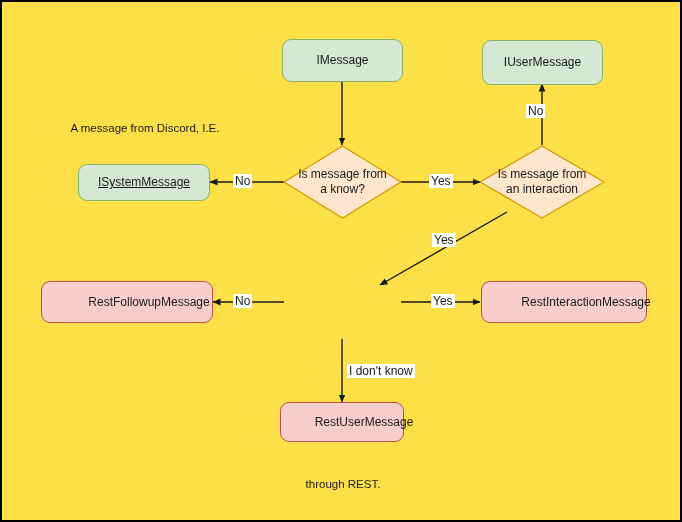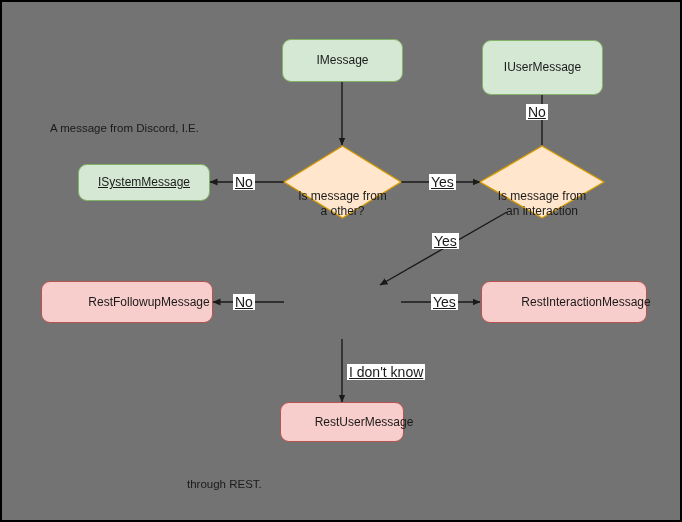--- a/index.html
+++ b/index.html
@@ -4,21 +4,21 @@
 <style>
   html, body {
     margin: 0;
     padding: 0;
     background: #ffffff;
   }
   #canvas {
     position: relative;
     width: 682px;
     height: 522px;
-    background: #737373;
+    background: #fde047;
     border: 2px solid #000000;
     box-sizing: border-box;
     font-family: "Liberation Sans", sans-serif;
     overflow: hidden;
   }
   svg.edges {
     position: absolute;
     left: 0;
     top: 0;
     width: 682px;
@@ -58,41 +58,41 @@
     left: 0;
     top: 0;
   }
   .diamond-label {
     position: absolute;
     left: 0;
     top: 0;
     width: 100%;
     height: 100%;
     display: flex;
-    align-items: flex-end;
+    align-items: center;
     justify-content: center;
     text-align: center;
     font-size: 12px;
     color: #1a1a1a;
     line-height: 1.25;
   }
   .note {
     position: absolute;
     font-size: 11.5px;
     color: #1a1a1a;
+    text-align: center;
     line-height: 1.3;
   }
   .edge-label {
     position: absolute;
-    font-size: 14px;
+    font-size: 12px;
     color: #1a1a1a;
     background: #ffffff;
     padding: 0 2px;
     white-space: nowrap;
-    text-decoration: underline;
   }
 </style>
 </head>
 <body>
 
 <div id="canvas">
 
   <svg class="edges" viewBox="0 0 682 522">
     <defs>
       <marker id="arrow" markerWidth="9" markerHeight="9" refX="7.5" refY="4" orient="auto" markerUnits="userSpaceOnUse">
@@ -122,21 +122,21 @@
     <line x1="399" y1="300" x2="478" y2="300" stroke="#1a1a1a" stroke-width="1.4" marker-end="url(#arrow)"></line>
 
      RestUserMessage --&gt;
     <line x1="340" y1="337" x2="340" y2="400" stroke="#1a1a1a" stroke-width="1.4" marker-end="url(#arrow)"></line>
   </svg>
 
   <div class="node rect green" style="left:280px; top:37px; width:121px; height:43px;">
     <span>IMessage</span>
   </div>
 
-  <div class="node rect green" style="left:480px; top:38px; width:121px; height:55px;">
+  <div class="node rect green" style="left:480px; top:38px; width:121px; height:45px;">
     <span>IUserMessage</span>
   </div>
 
   <div class="node rect green" style="left:76px; top:162px; width:132px; height:37px;text-decoration:underline;">
     <span>ISystemMessage</span>
   </div>
 
   <div class="node rect pink" style="left:39px; top:279px; width:172px; height:42px;">
     <span>RestFollowupMessage</span>
   </div>
@@ -149,21 +149,21 @@
     <span>RestInteractionMessage</span>
   </div>
 
   <div class="diamond-wrap" style="left:281px; top:143px; width:119px; height:74px;">
     <svg width="119" height="74" viewBox="0 0 119 74">
       <path d="M59.5,1 L118,37 L59.5,73 L1,37 Z" fill="#ffe6cc" stroke="#d79b00" stroke-width="1.4" stroke-linejoin="round"></path>
     </svg>
     <div class="diamond-label">
       <span>
         <span>Is message from</span><br>
-        <span>a other?</span>
+        <span>a know?</span>
       </span>
     </div>
   </div>
 
   <div class="diamond-wrap" style="left:477px; top:143px; width:126px; height:74px;">
     <svg width="126" height="74" viewBox="0 0 126 74">
       <path d="M63,1 L125,37 L63,73 L1,37 Z" fill="#ffe6cc" stroke="#d79b00" stroke-width="1.4" stroke-linejoin="round"></path>
     </svg>
     <div class="diamond-label">
       <span>

